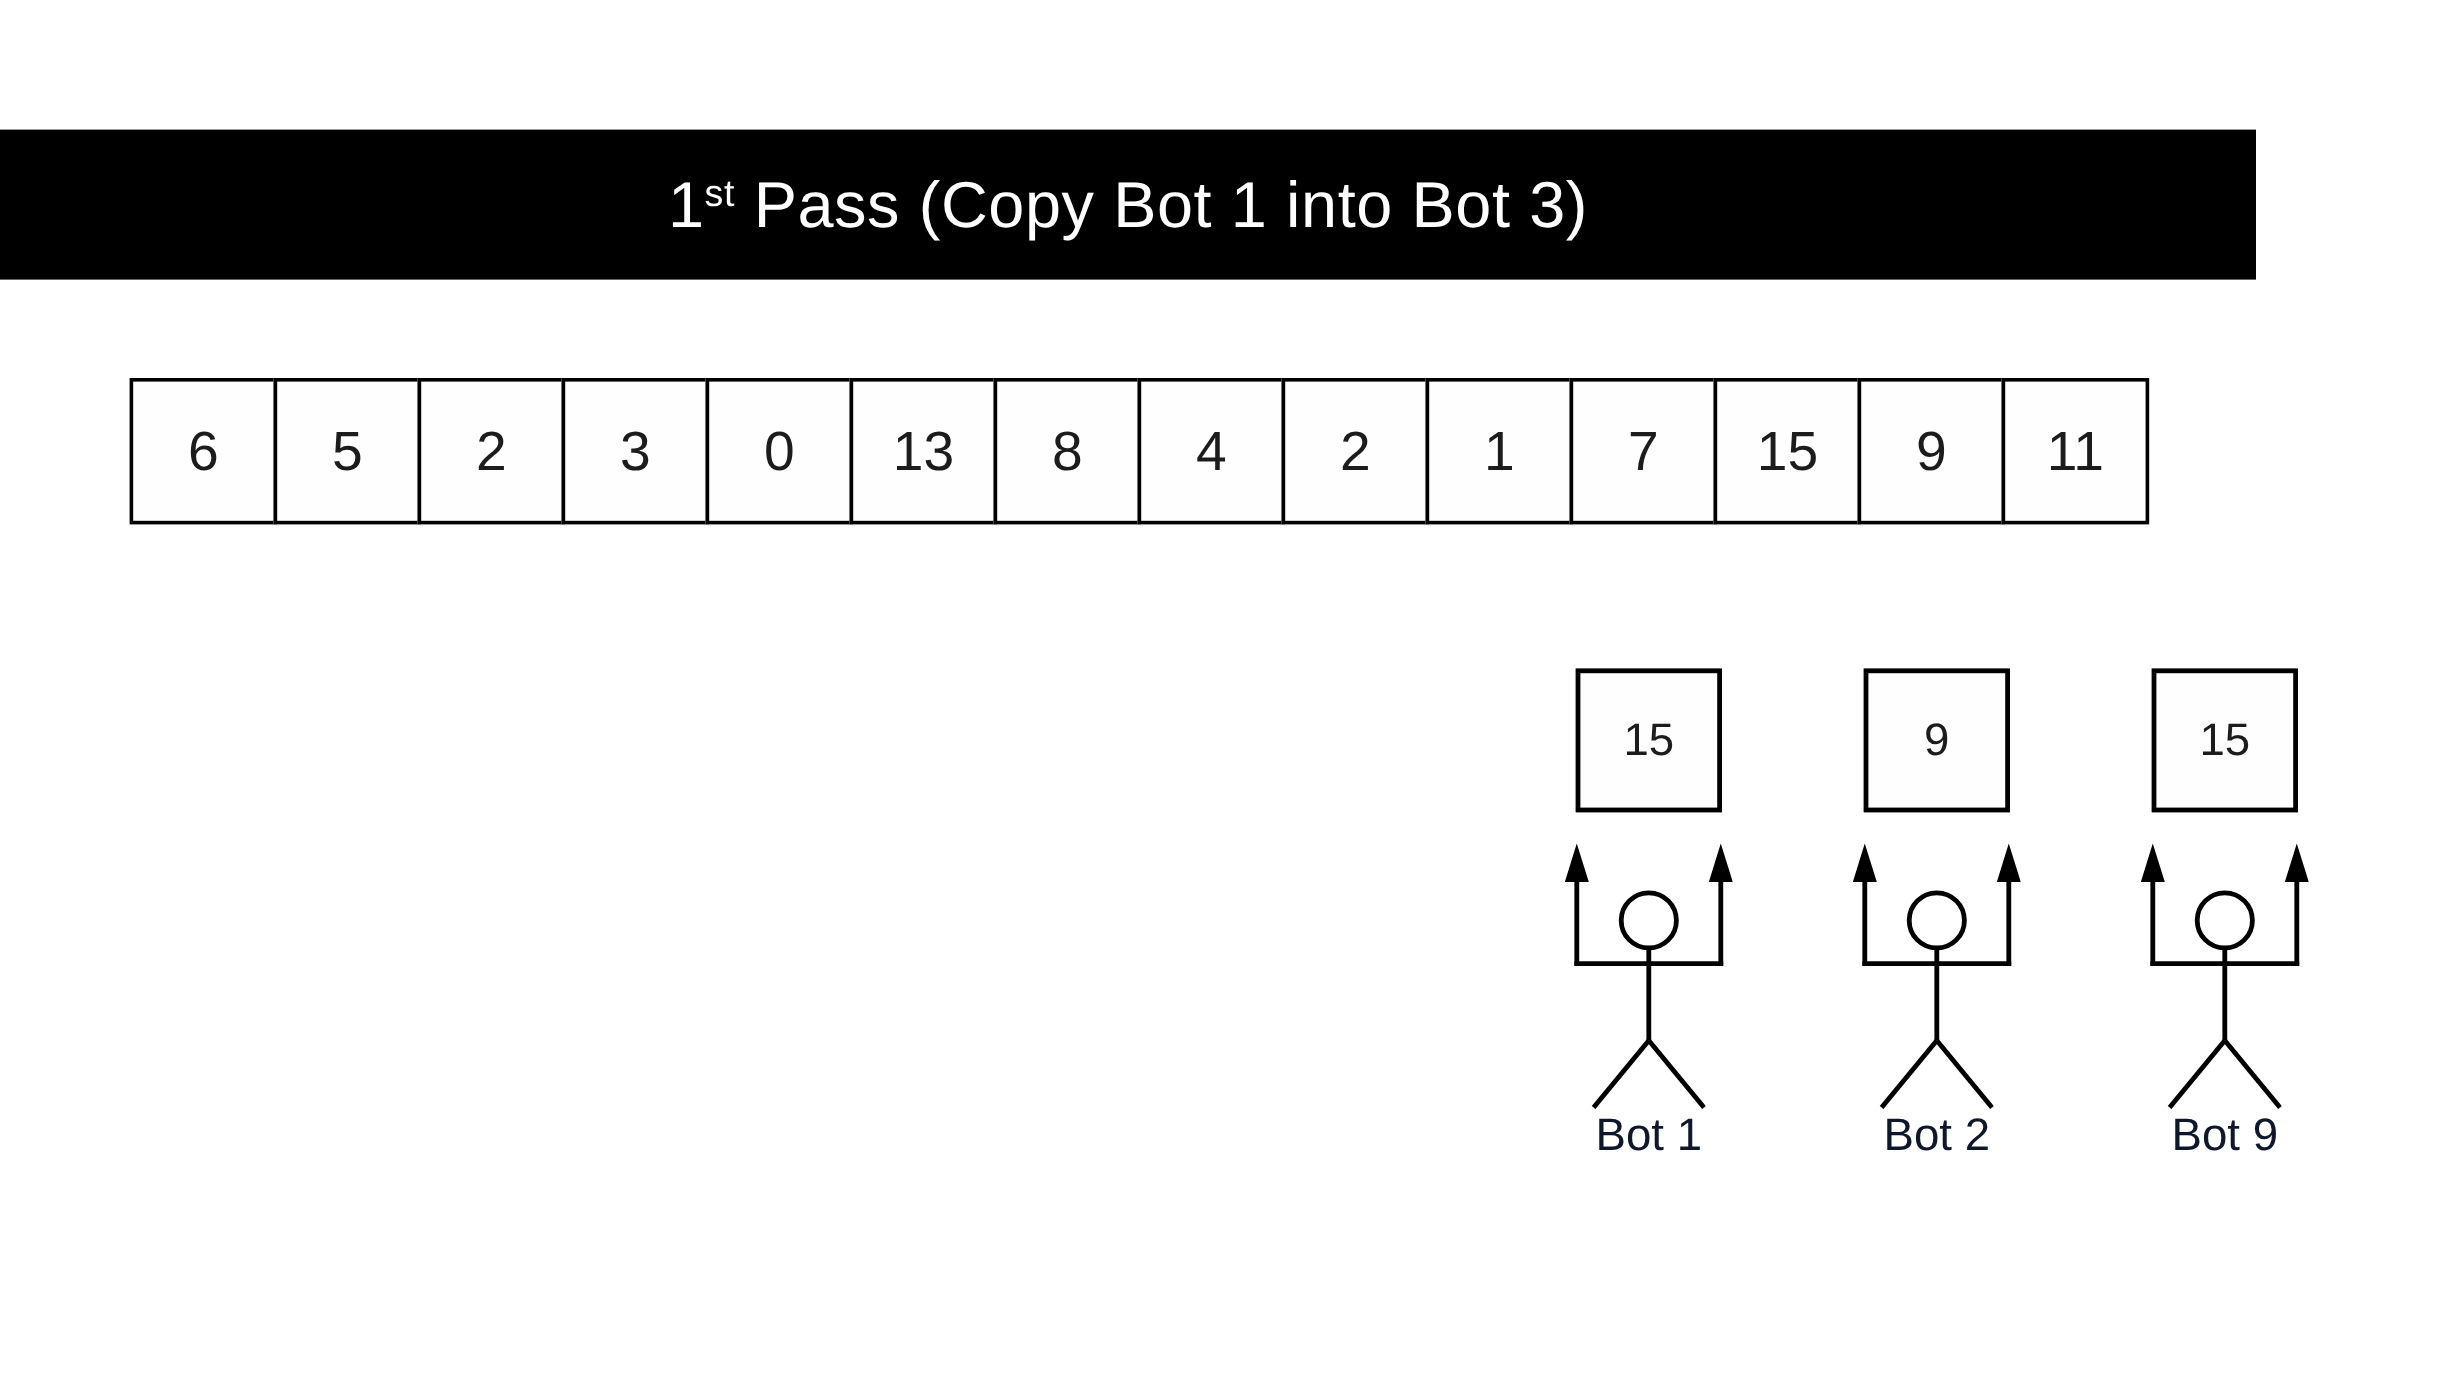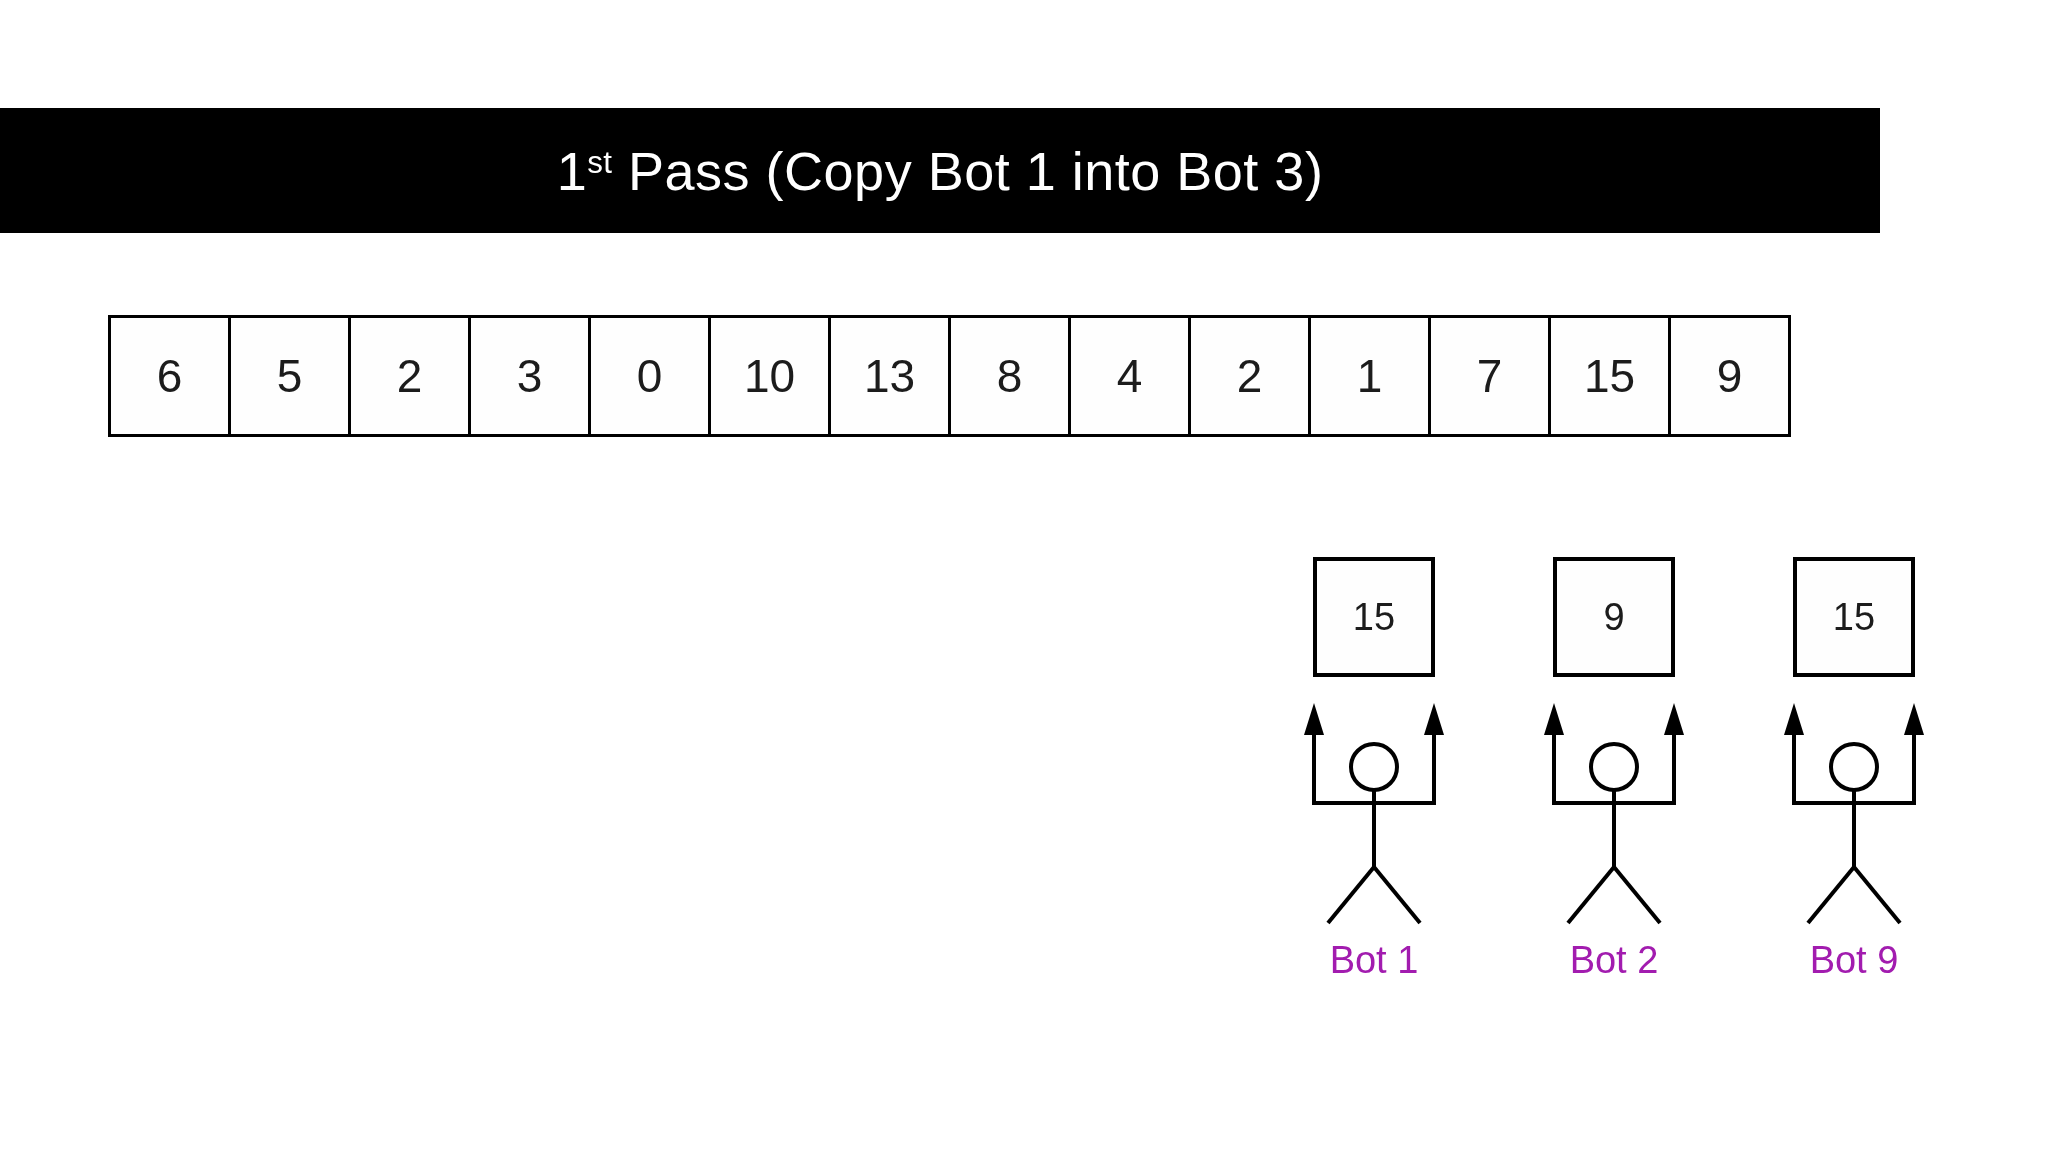--- a/index.html
+++ b/index.html
@@ -92,23 +92,22 @@
   }
   .box-value {
     font-size: 38px;
     color: #1c1c1c;
   }
   .figure {
     margin-top: 26px;
     display: block;
   }
   .bot-label {
-    margin-top: 14px;
     font-size: 38px;
-    color: #a21caf;
+    color: #0f172a;
     white-space: pre;
   }
 </style>
 </head>
 <body>
 
 <div class="title-bar">
   <div class="title"><span>1</span><sup>st</sup><span> Pass (Copy Bot 1 into Bot 3)</span></div>
 </div>
 
@@ -126,23 +125,20 @@
   </div>
 
   <div class="cell">
     <span class="cell-value">3</span>
   </div>
 
   <div class="cell">
     <span class="cell-value">0</span>
   </div>
 
-  <div class="cell">
-    <span class="cell-value">10</span>
-  </div>
 
   <div class="cell">
     <span class="cell-value">13</span>
   </div>
 
   <div class="cell">
     <span class="cell-value">8</span>
   </div>
 
   <div class="cell">
@@ -162,20 +158,23 @@
   </div>
 
   <div class="cell">
     <span class="cell-value">15</span>
   </div>
 
   <div class="cell">
     <span class="cell-value">9</span>
   </div>
 
+  <div class="cell">
+    <span class="cell-value">11</span>
+  </div>
 </div>
 
 <div class="bots-row">
   <div class="bot">
     <div class="value-box">
       <span class="box-value">15</span>
     </div>
     <svg class="figure" width="140" height="222" viewBox="0 0 140 222" fill="none" stroke="#000000" stroke-width="4">
       <polygon points="10,0 20,32 0,32" fill="#000000" stroke="none"></polygon>
       <line x1="10" y1="26" x2="10" y2="102"></line>

